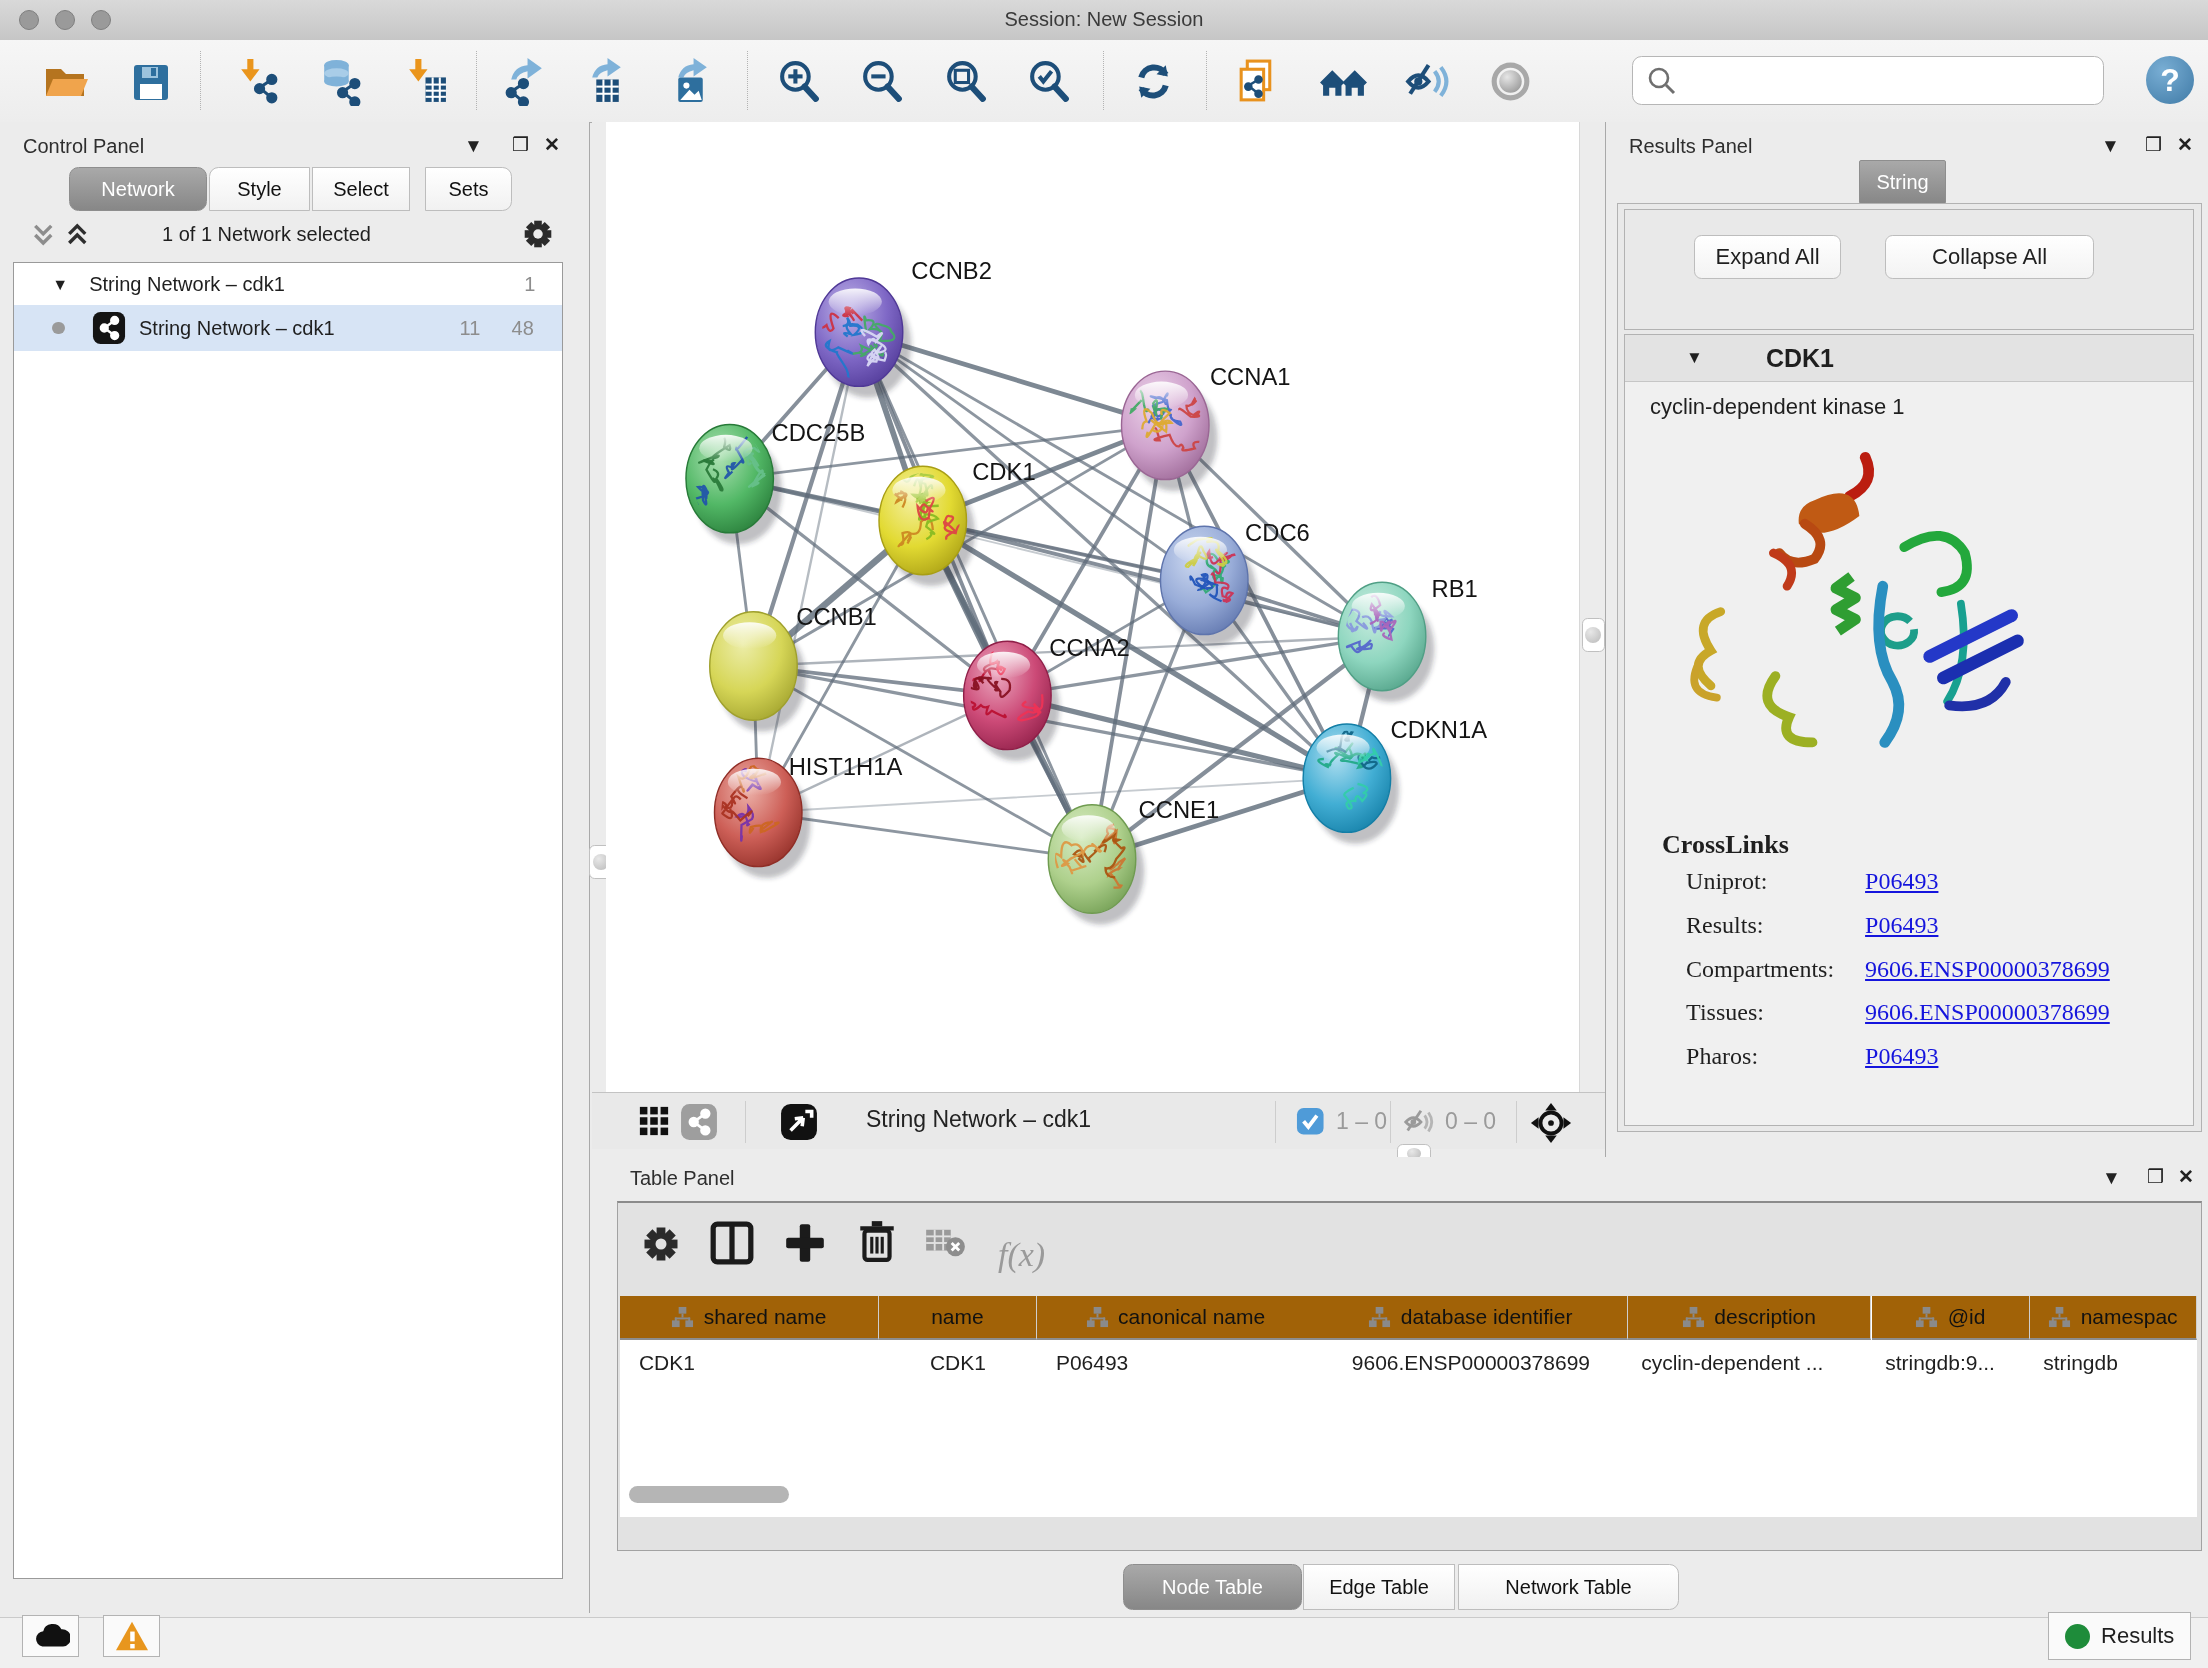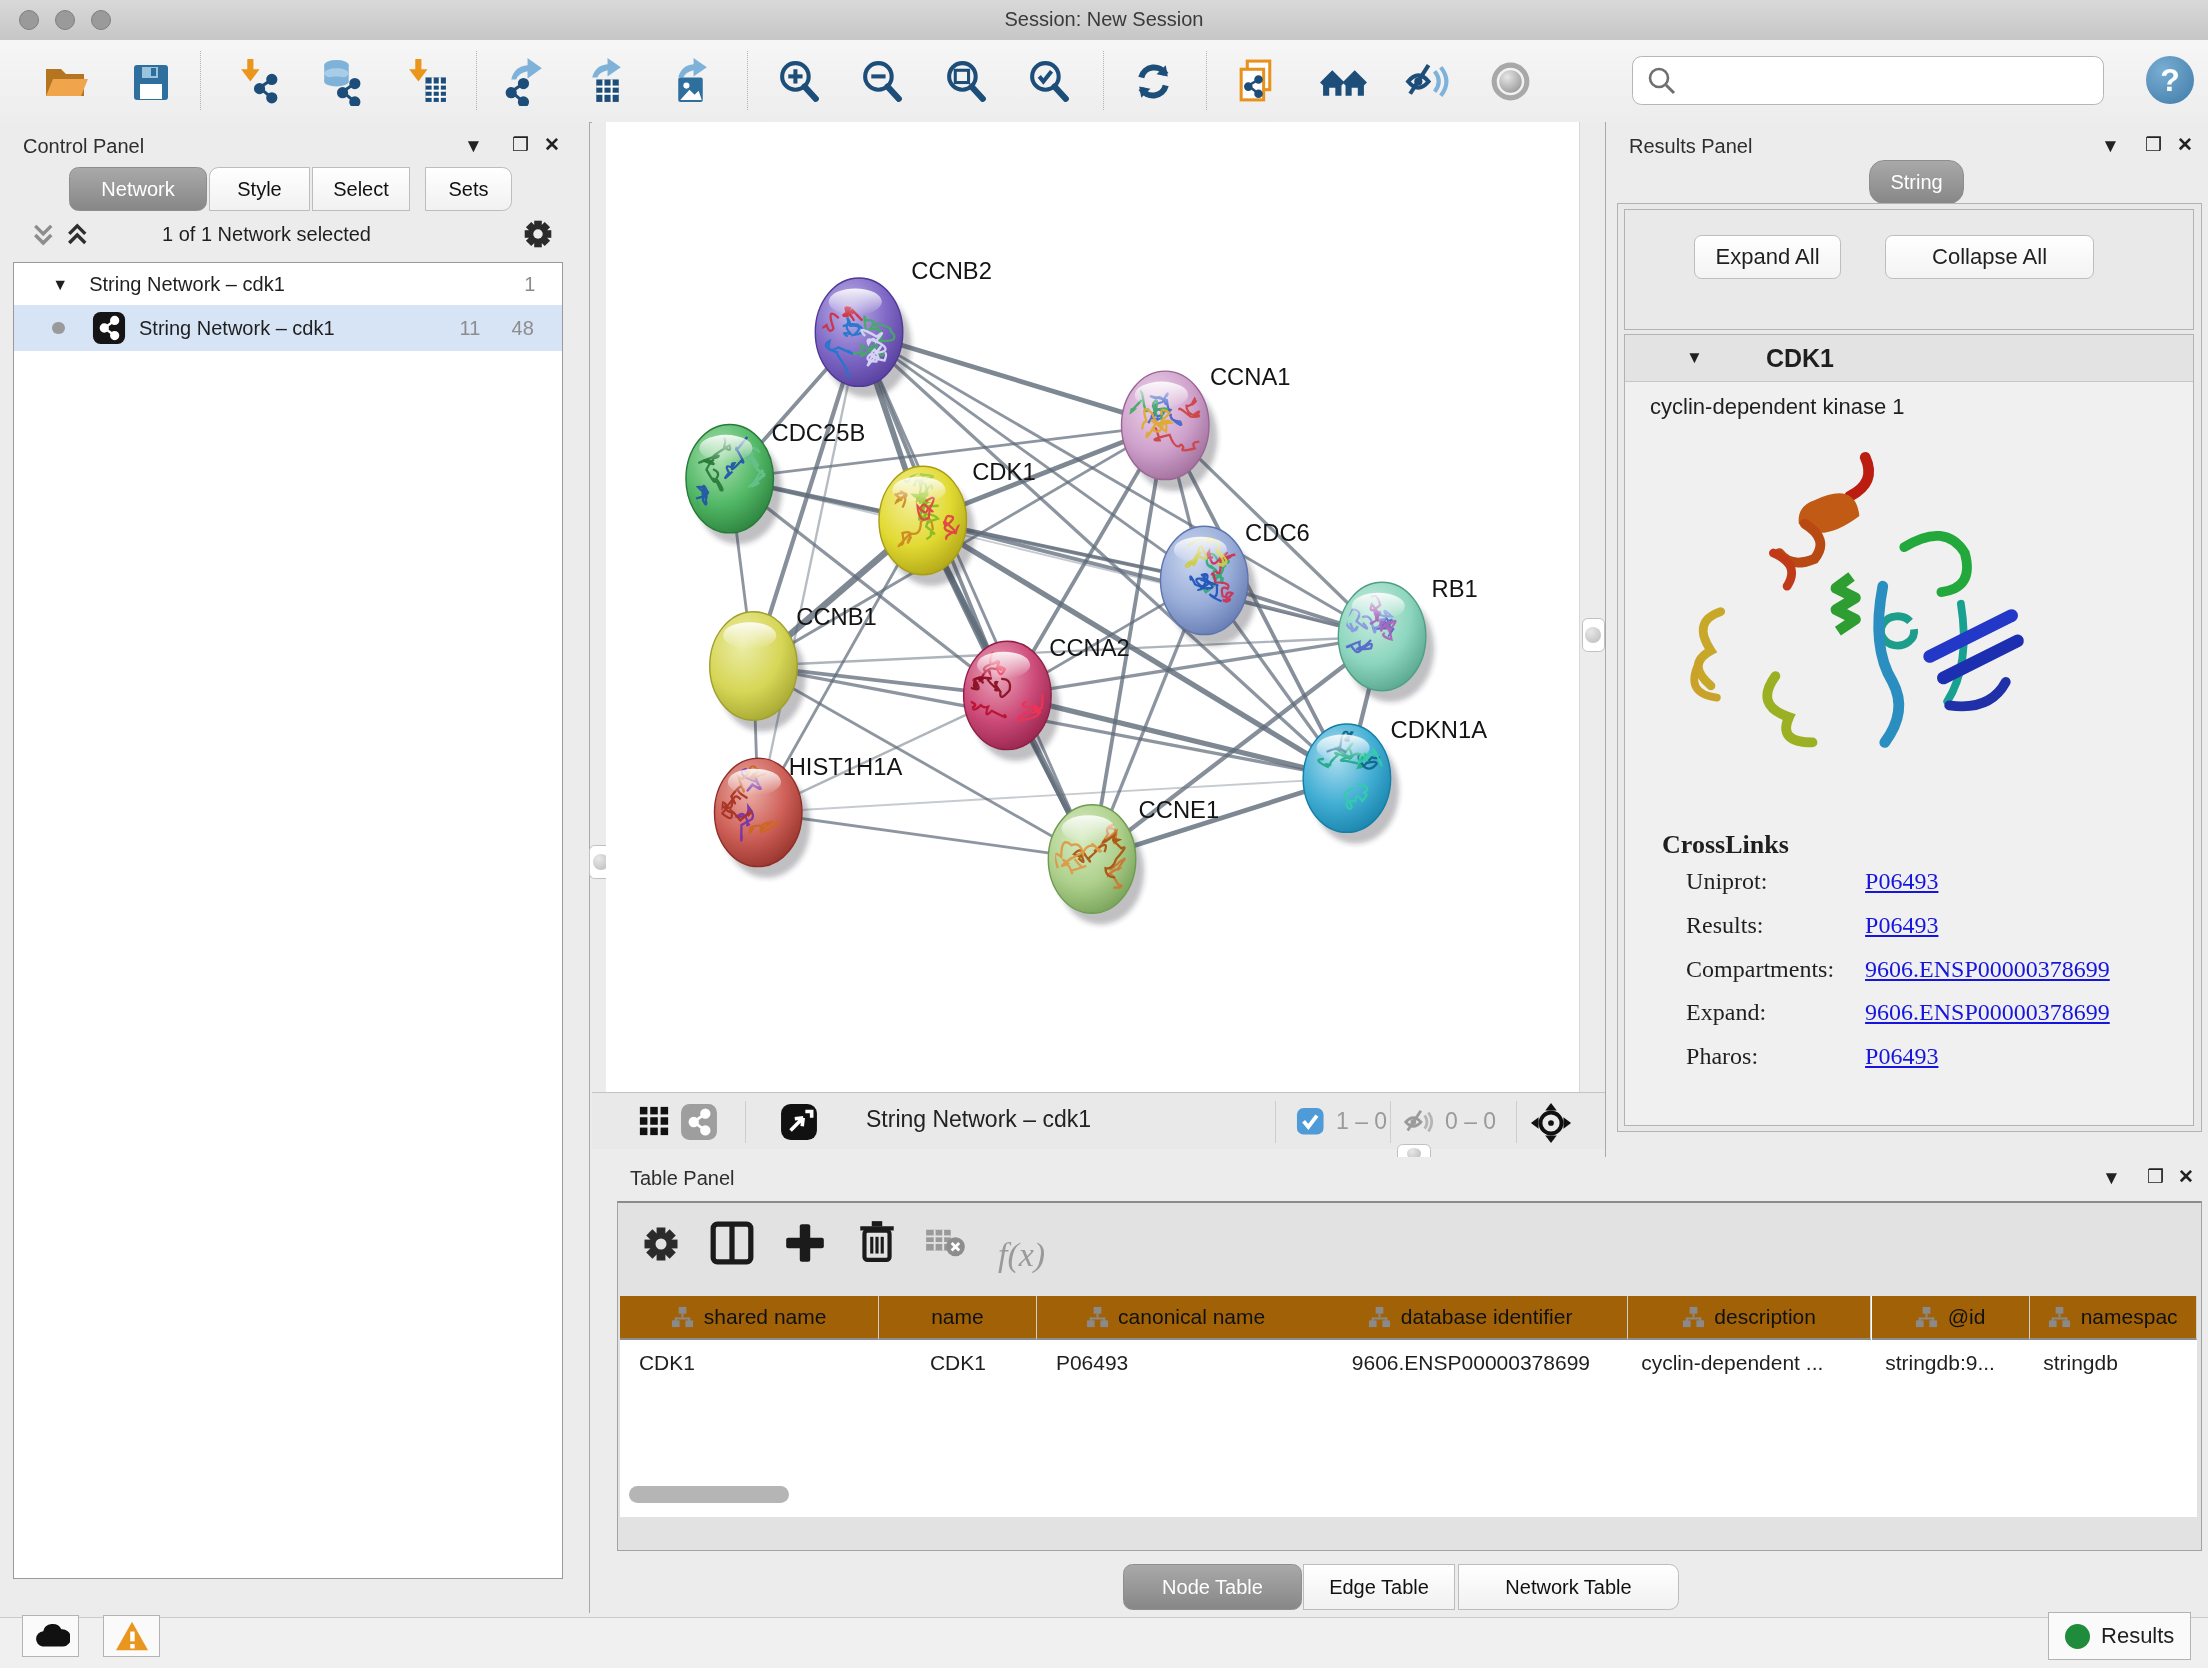--- a/index.html
+++ b/index.html
@@ -735,21 +735,21 @@
   <div class="knob" style="left:805px;top:-4.8px;width:32px;height:17px">
       <span class="knob-dot" style="width:13.3px;height:10.5px"></span>
     </div>
 </div>
 
 <div id="results-panel" class="abs">
   <div class="panel-title abs" style="left:23px;top:13.3px">Results Panel</div>
   <span class="ph-icon" style="left:495px;top:13.3px">▼</span>
   <span class="ph-icon" style="left:539px;top:11.4px">❒</span>
   <span class="ph-icon" style="left:571px;top:11.4px;font-weight:bold">✕</span>
-  <div class="cp-tab tab-sel" style="left:263px;top:38px;width:95px;border-radius:15px">String</div>
+  <div class="cp-tab tab-sel" style="left:253px;top:38px;width:87px;border-radius:2px">String</div>
   <div id="rp-outer">
     <div id="rp-btnbox">
       <div class="rp-btn" style="left:69px;top:25px;width:145px">Expand All</div>
       <div class="rp-btn" style="left:260px;top:25px;width:207px">Collapse All</div>
     </div>
     <div id="rp-content">
       <div id="rp-gene-head">
         <span style="margin-left:61px;font-size:17px">▼</span>
         <span style="margin-left:63px;font-size:25px;font-weight:bold">CDK1</span>
       </div>
@@ -770,21 +770,21 @@
         <path d="M278 232 L362 190" stroke="#2438c8" stroke-width="13" fill="none" stroke-linecap="round"></path>
         <path d="M292 254 L368 216" stroke="#1b2fb0" stroke-width="13" fill="none" stroke-linecap="round"></path>
         <path d="M298 282 q42 6 58 -24" stroke="#2030a8" stroke-width="10" fill="none" stroke-linecap="round"></path>
       </svg>
       <div id="xlinks">
         <div class="abs" style="left:37px;top:0;font-size:26px;font-weight:bold;font-family:'Liberation Serif',serif">CrossLinks</div>
         <div id="xlink-rows">
             <div class="xrow" style="top: 38px;"><span style="display: inline-block; width: 179px;">Uniprot:</span><a class="xlink" href="#">P06493</a></div>
             <div class="xrow" style="top: 82px;"><span style="display: inline-block; width: 179px;">Results:</span><a class="xlink" href="#">P06493</a></div>
             <div class="xrow" style="top: 126px;"><span style="display: inline-block; width: 179px;">Compartments:</span><a class="xlink" href="#">9606.ENSP00000378699</a></div>
-            <div class="xrow" style="top: 169px;"><span style="display: inline-block; width: 179px;">Expand:</span><a class="xlink" href="#">9606.ENSP00000378699</a></div>
+            <div class="xrow" style="top: 169px;"><span style="display: inline-block; width: 179px;">Tissues:</span><a class="xlink" href="#">9606.ENSP00000378699</a></div>
             <div class="xrow" style="top: 213px;"><span style="display: inline-block; width: 179px;">Pharos:</span><a class="xlink" href="#">P06493</a></div>
           </div>
       </div>
     </div>
   </div>
 </div>
 
 <div id="table-panel" class="abs">
   <div class="panel-title abs" style="left:38px;top:9.5px">Table Panel</div>
   <span class="ph-icon" style="left:1510px;top:9.5px">▼</span>

